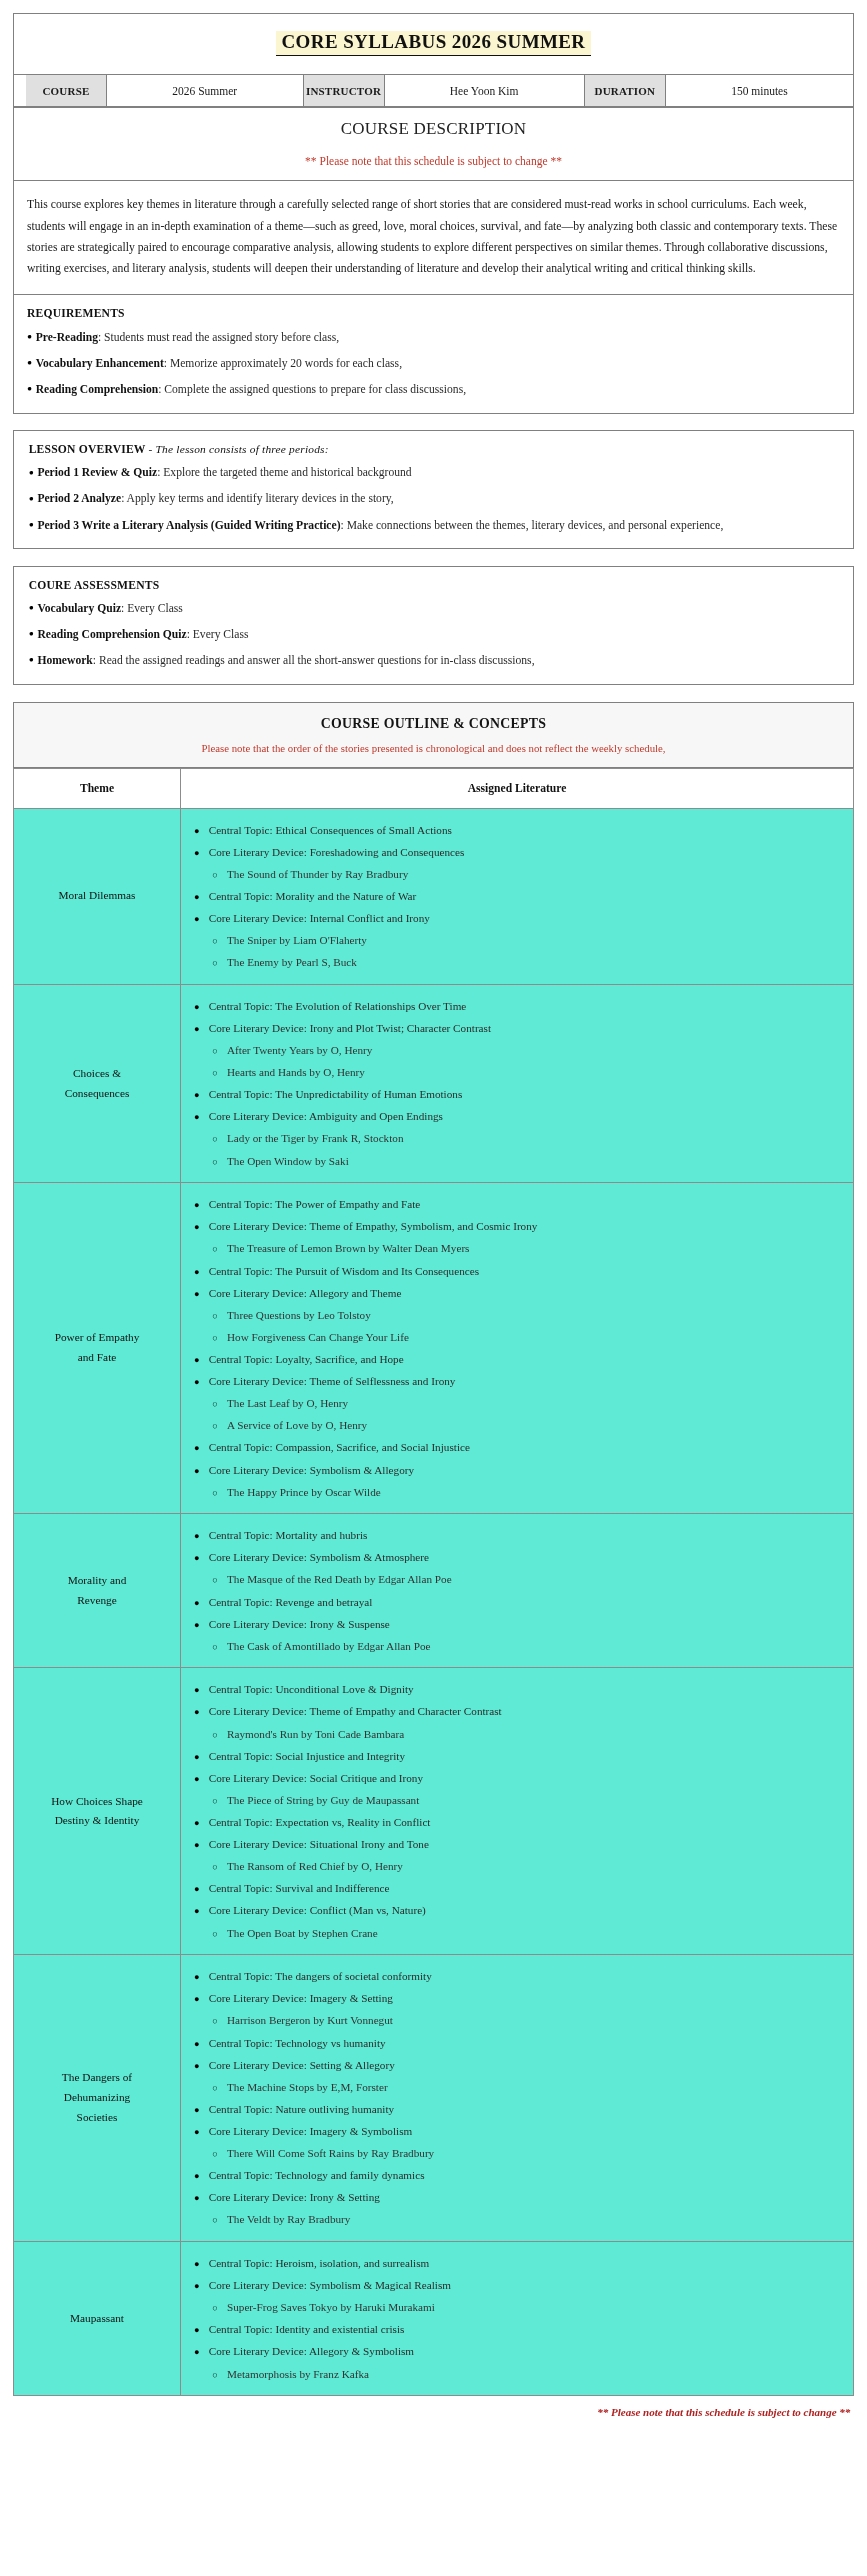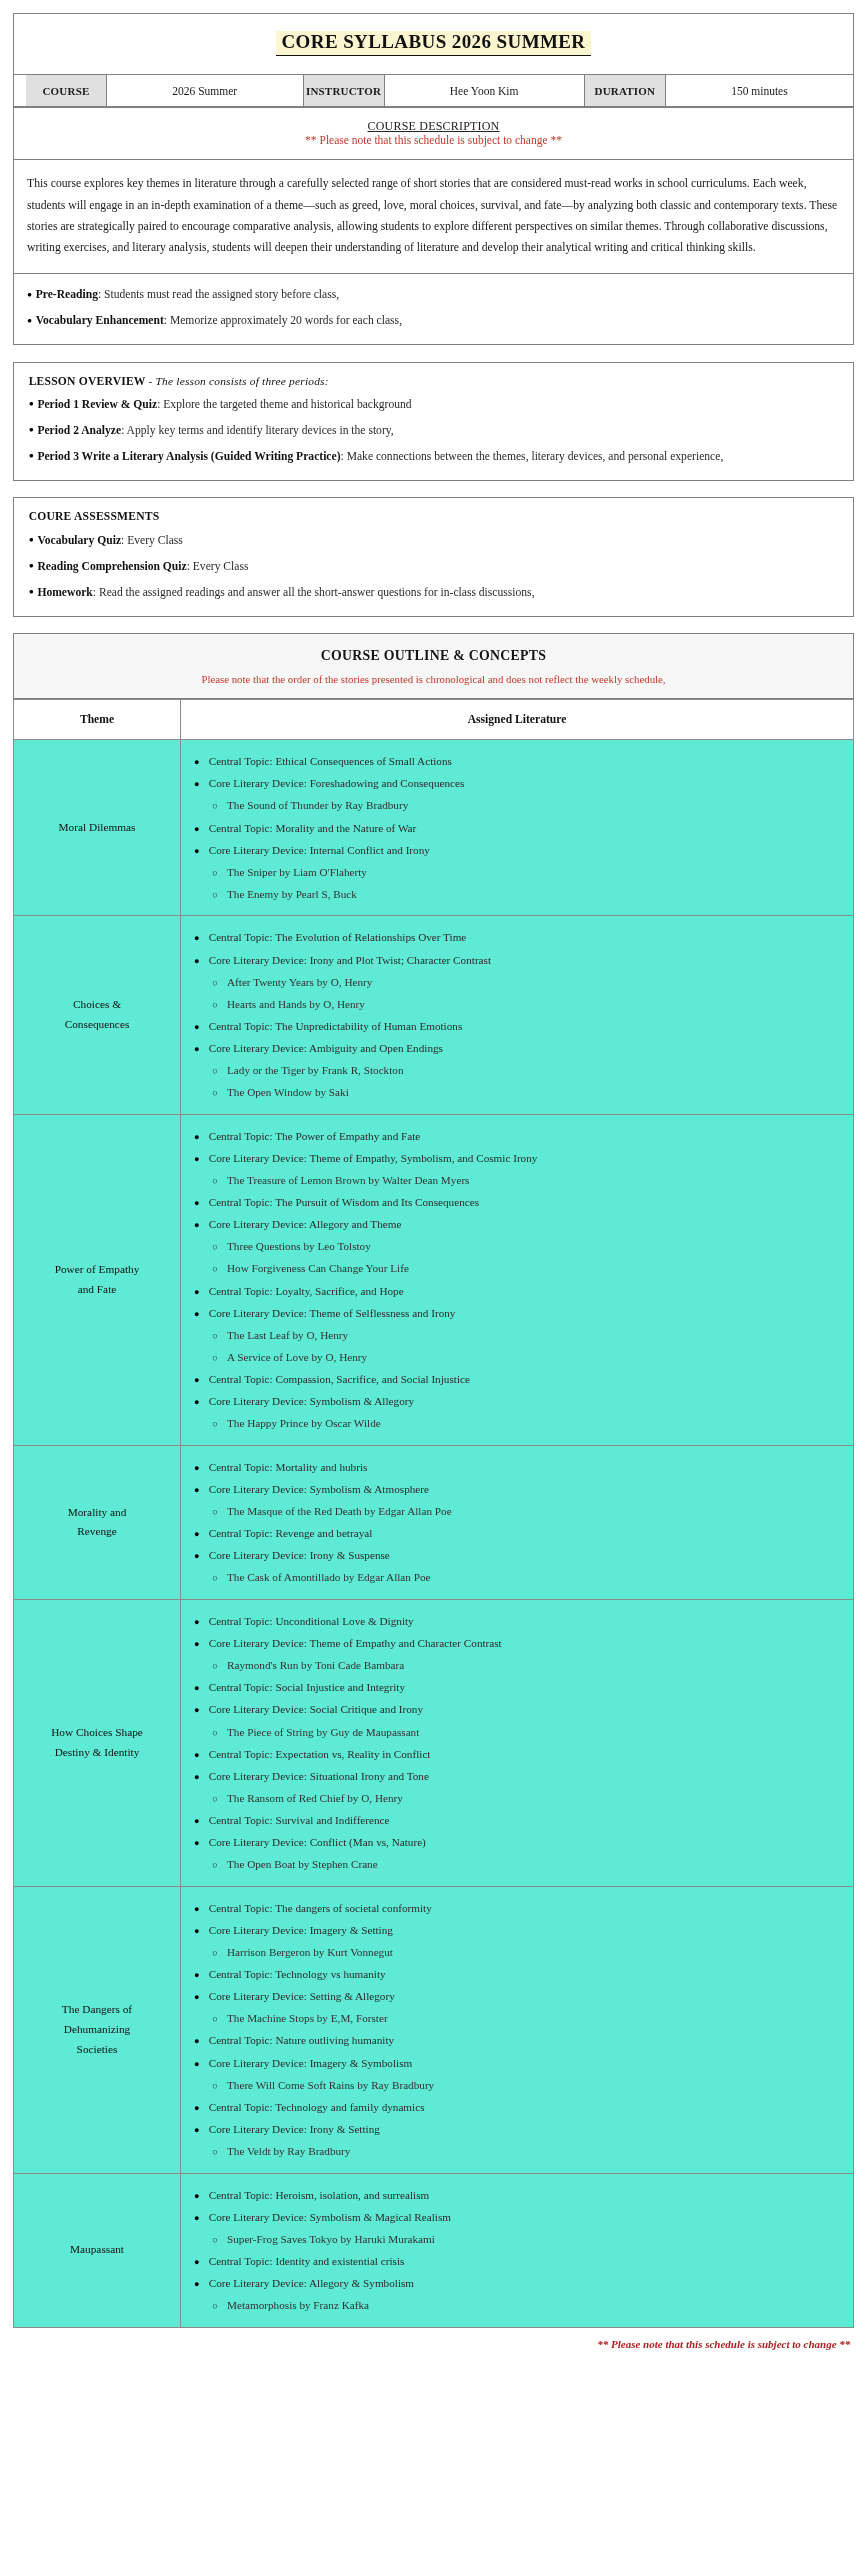--- a/index.html
+++ b/index.html
@@ -75,25 +75,24 @@
     flex: 1 1 auto;
     font-weight: normal;
   }
 
   
   .desc-head-box {
     padding: 11px 9.2px 13px 9.2px;
     text-align: center;
   }
   .desc-heading {
-    font-size: 12px;
+    font-size: 17px;
     color: #222222;
     letter-spacing: 0.2px;
-    margin-bottom: 0;
-    text-decoration: underline;
+    margin-bottom: 16px;
   }
   .desc-note {
     font-size: 11.5px;
     color: #c0392b;
   }
   .desc-body-box {
     padding: 13px 14.7px 14.7px 14.7px;
   }
   .desc-paragraph {
     font-size: 11.7px;
@@ -240,23 +239,25 @@
   <div class="box desc-head-box">
     <div class="desc-heading">COURSE DESCRIPTION</div>
     <div class="desc-note">** Please note that this schedule is subject to change **</div>
   </div>
 
   <div class="box desc-body-box">
     <div class="desc-paragraph">This course explores key themes in literature through a carefully selected range of short stories that are considered must-read works in school curriculums. Each week, students will engage in an in-depth examination of a theme—such as greed, love, moral choices, survival, and fate—by analyzing both classic and contemporary texts. These stories are strategically paired to encourage comparative analysis, allowing students to explore different perspectives on similar themes. Through collaborative discussions, writing exercises, and literary analysis, students will deepen their understanding of literature and develop their analytical writing and critical thinking skills.</div>
   </div>
 
   <div class="box list-box">
+    <div class="section-heading">REQUIREMENTS</div>
     <div>
         <div class="bullet-line"><span class="dot">●</span><span class="term">Pre-Reading</span><span>: Students must read the assigned story before class,</span></div>
         <div class="bullet-line"><span class="dot">●</span><span class="term">Vocabulary Enhancement</span><span>: Memorize approximately 20 words for each class,</span></div>
+        <div class="bullet-line"><span class="dot">●</span><span class="term">Reading Comprehension</span><span>: Complete the assigned questions to prepare for class discussions,</span></div>
       </div>
   </div>
 
   <div class="gap"></div>
 
   <div class="box list-box">
     <div class="section-heading">
       <span>LESSON OVERVIEW</span>
       <span class="sub-italic">- The lesson consists of three periods:</span>
     </div>

